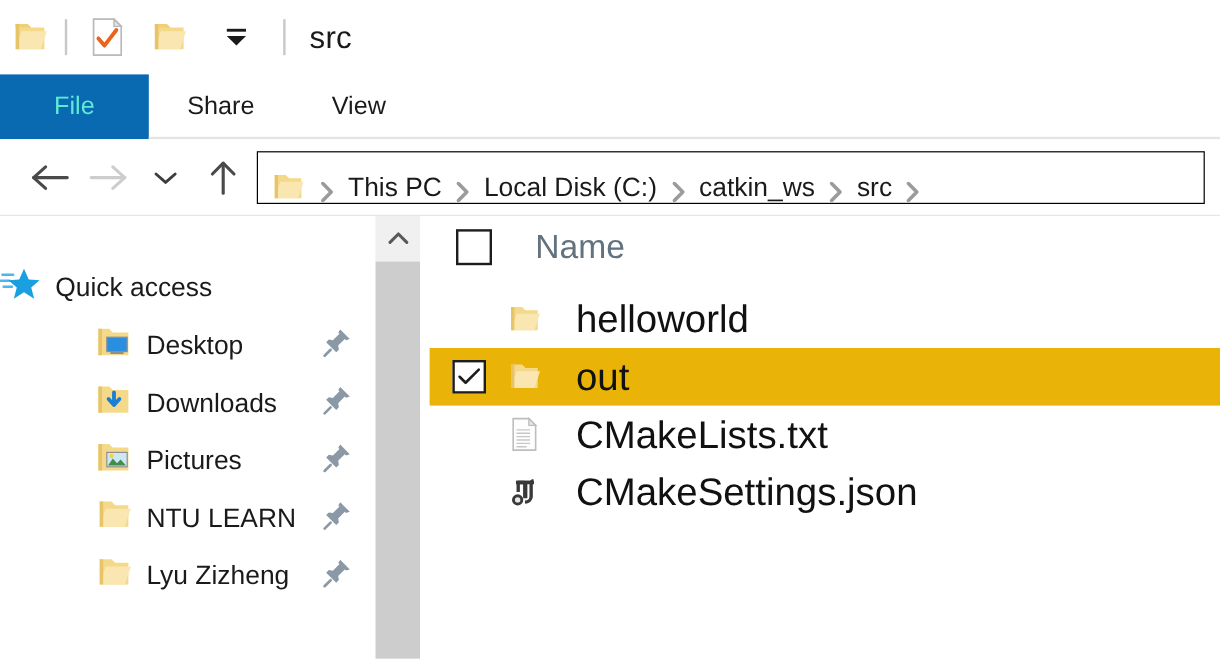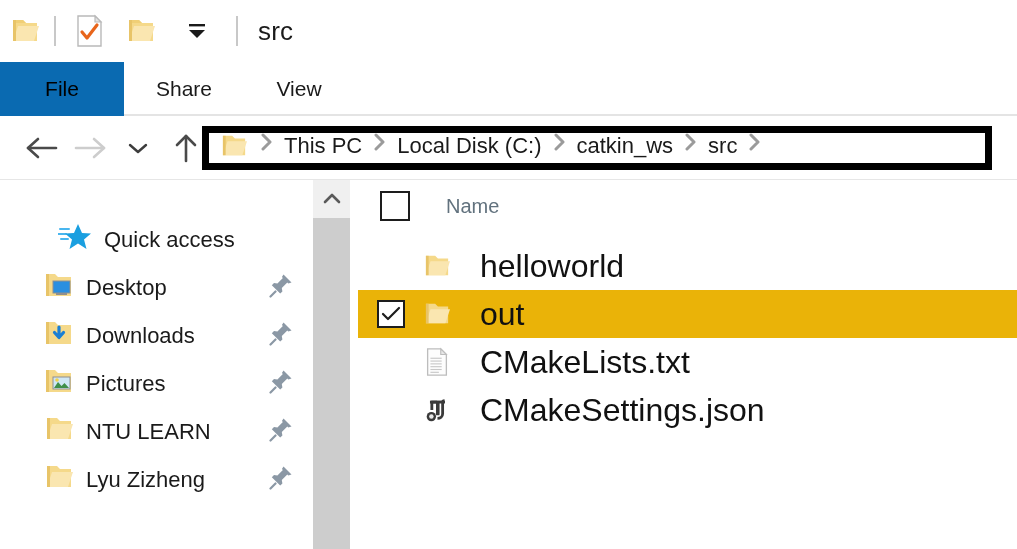--- a/index.html
+++ b/index.html
@@ -37,44 +37,44 @@
     position:absolute; left:0; top:62px; width:1017px; height:54px;
     background:#ffffff;
     display:flex; align-items:stretch;
   }
   .tab {
     display:flex; align-items:center; justify-content:center;
     font-size:21px; color:#1a1a1a;
     padding: 0 0;
   }
   .tab-file {
-    width:124px; background:#0a6ab1; color:#000000;
+    width:124px; background:#0a6ab1; color:#5eead4;
   }
   .tab-home { width:128px; }
   .tab-share { width:120px; }
   .tab-view  { width:110px; }
   .ribbon-underline {
     position:absolute; left:124px; top:114px; width:893px; height:2px; background:#e4e4e4;
   }
 
   
   .navbar {
     position:absolute; left:0; top:116px; width:1017px; height:64px;
     background:#ffffff;
     display:flex; align-items:center;
   }
   .nav-btn {
     width:48px; height:48px;
     display:flex; align-items:center; justify-content:center;
   }
   .nav-back { margin-left:18px; }
   .addressbar {
-    position:absolute; left:202px; top:126px; width:790px; height:44px;
-    border:7px solid #000000; background:#ffffff;
-    display:flex; align-items:flex-start;
+    position:absolute; left:214px; top:126px; width:790px; height:44px;
+    border:1px solid #000000; background:#ffffff;
+    display:flex; align-items:flex-end;
   }
   .addr-folder { margin-left:10px; display:flex; align-items:center; }
   .crumb {
     font-size:22px; color:#1a1a1a; white-space:nowrap;
   }
   .crumb-sep {
     display:inline-flex; align-items:center; justify-content:center;
     margin:0 11px; color:#9b9b9b;
   }
   .navbar-underline {
@@ -93,22 +93,22 @@
     width:313px; height:369px; background:#ffffff;
     overflow:hidden;
   }
   .nav-row {
     position:relative;
     display:flex; align-items:center;
     height:48px;
     font-size:22px; color:#1a1a1a;
     white-space:nowrap;
   }
-  .nav-row.root { padding-left:58px; }
-  .nav-row.child { padding-left:44px; }
+  .nav-row.root { }
+  .nav-row.child { padding-left:80px; }
   .nav-row .label { margin-left:12px; }
   .nav-row .pin { position:absolute; right:18px; top:50%; transform:translateY(-50%); }
   .quick-access-row { margin-top:36px; }
 
   
   .scrollbar {
     position:relative;
     width:37px; height:369px;
     background:#f0f0f0;
     border-right:1px solid #ededed;
@@ -129,21 +129,21 @@
     position:relative;
     flex:1; height:369px; background:#ffffff;
   }
   .col-header {
     position:relative; height:52px;
     display:flex; align-items:center;
   }
   .hdr-check { margin-left:22px; }
   .hdr-name {
     margin-left:36px;
-    font-size:20px; color:#62727e;
+    font-size:28px; color:#62727e;
   }
   .file-row {
     position:relative;
     height:48px;
     display:flex; align-items:center;
     font-size:32px; color:#111111;
     white-space:nowrap;
   }
   .file-row.selected {
     background:#eab308;

